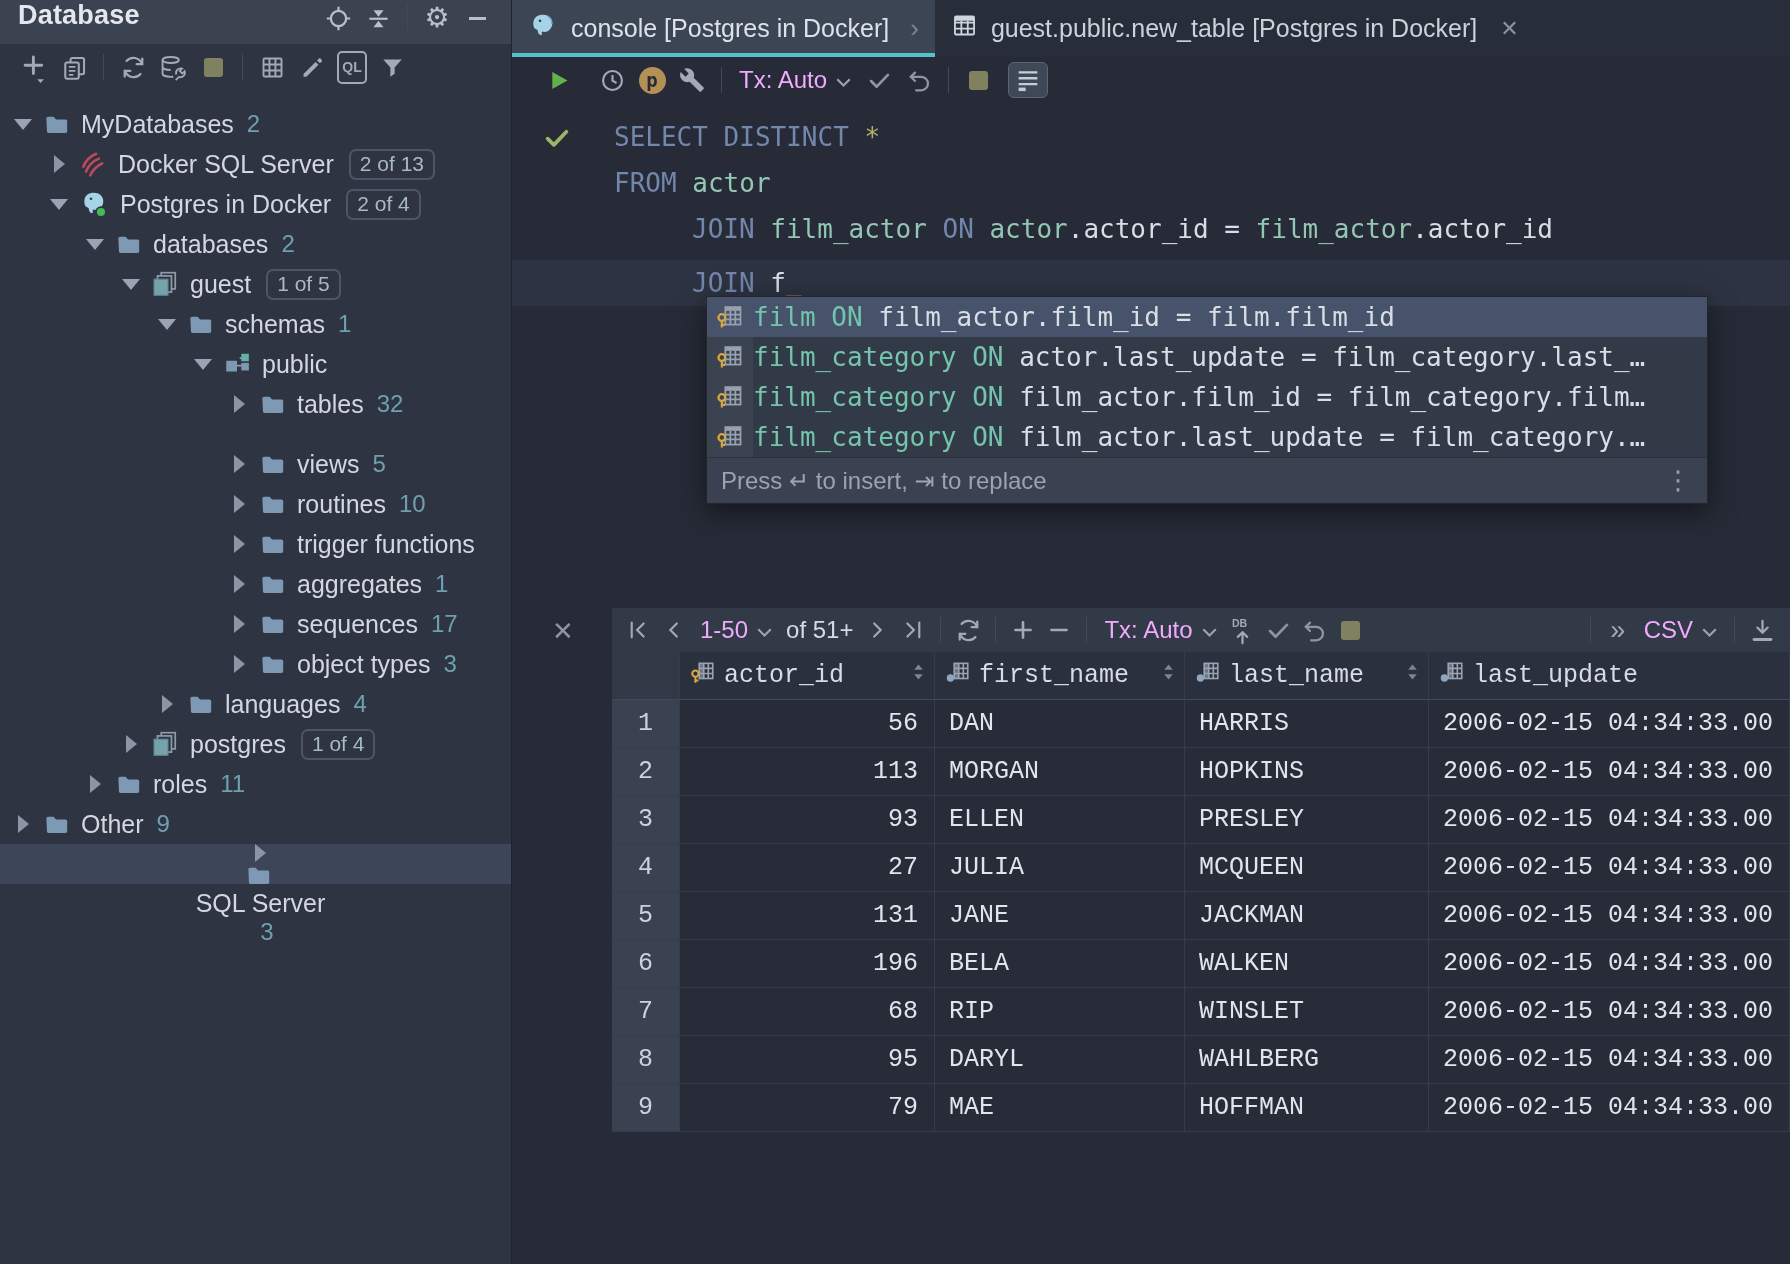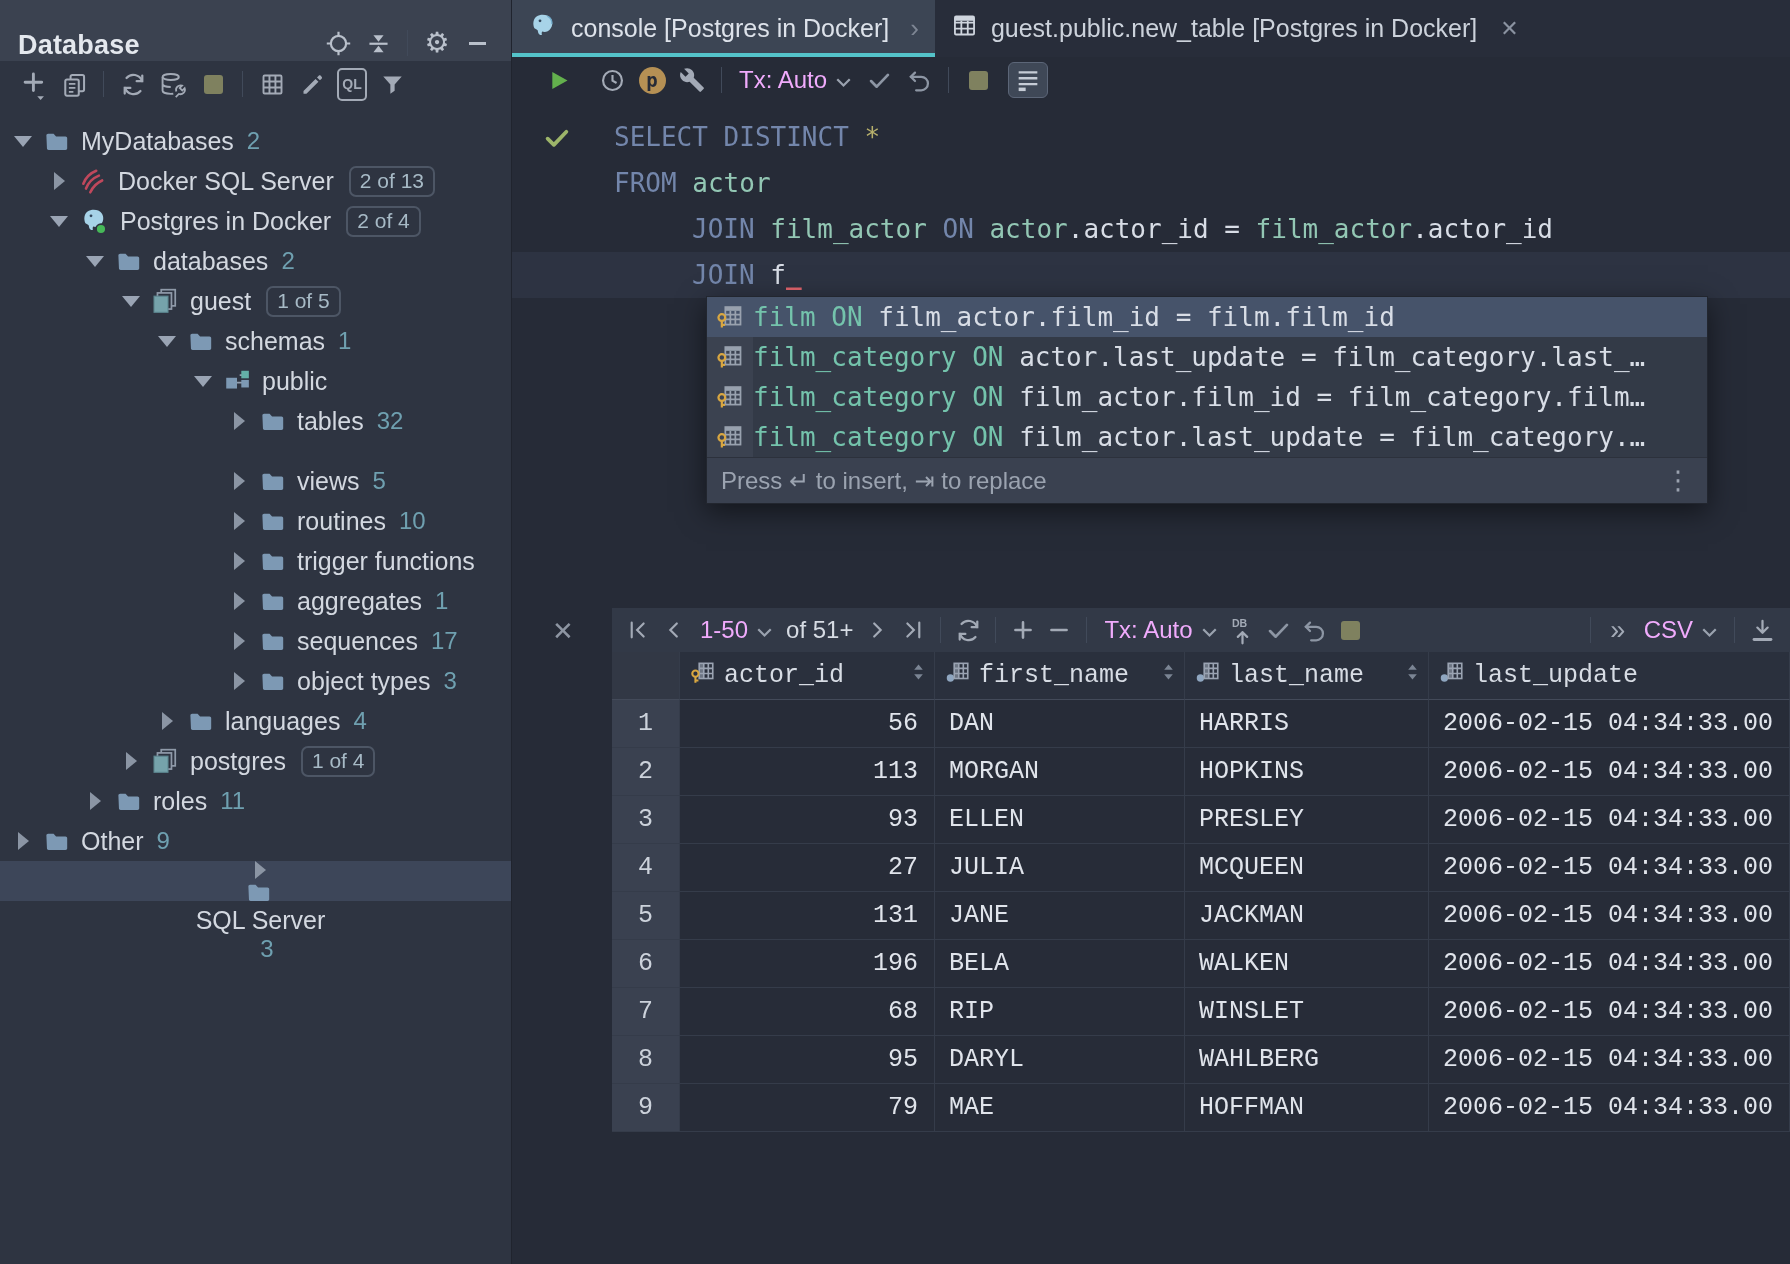--- a/index.html
+++ b/index.html
@@ -2,21 +2,21 @@
 <html><head>
 <meta charset="utf-8">
 <style>
   * { box-sizing: border-box; margin: 0; padding: 0; }
   html,body { width:1790px; height:1264px; overflow:hidden; }
   body { background:#262b37; font-family:"Liberation Sans", sans-serif; color:#d5dae2; }
   .app { display:flex; width:1790px; height:1264px; }
 
   
   .sidebar { width:512px; flex:none; background:#2e3441; border-right:1px solid #20242e; display:flex; flex-direction:column; }
-  .side-header { height:61px; flex:none; background:#3b4250; display:flex; align-items:flex-end; padding:0 14px 0 18px; }
+  .side-header { height:44px; flex:none; background:#3b4250; display:flex; align-items:flex-start; padding:0 14px 0 18px; }
   .side-title { font-size:27px; font-weight:600; color:#e4e8ee; letter-spacing:.2px; }
   .hgroup { margin-left:auto; display:flex; align-items:center; }
   .side-toolbar { height:46px; flex:none; display:flex; align-items:center; padding-left:14px; }
   .tbtn { height:36px; min-width:40px; display:flex; align-items:center; justify-content:center; border-radius:6px; cursor:default; }
   .tbtn .ic { display:flex; }
   .vdiv { width:1px; height:26px; background:#414a5a; margin:0 9px; }
   .tree { flex:1; padding-top:14px; overflow:hidden; }
   .tree-row { height:40px; display:flex; align-items:center; font-size:25px; color:#d3d8e0; white-space:nowrap; }
   .tree-row.selected { background:#3d4659;flex-direction:column; }
   .twisty { width:26px; flex:none; display:inline-flex; justify-content:center; align-items:center; }
@@ -35,21 +35,21 @@
   .tab .close { color:#8a92a0; font-size:22px; margin-left:10px; }
   .tab .nav-chev { color:#7e8694; font-size:26px; margin-left:8px; }
 
   .ed-toolbar { height:46px; flex:none; display:flex; align-items:center; padding-left:26px; }
   .dd { display:flex; align-items:center; gap:9px; font-size:24px; color:#f0abfc; padding:0 8px; }
   .tbtn.hl { background:#3f4857; border:1px solid #5c6678; margin-left:10px; }
 
   .editor { height:505px; flex:none; position:relative; font-family:"DejaVu Sans Mono", monospace; font-size:26px; }
   .code { position:absolute; top:11px; left:0; right:0; }
   .code-line { height:46px; line-height:46px; padding-left:102px; white-space:pre; }
-  .code-line.current { background:#2d3342; }
+  .code-line.current { background:#2d3342;margin-top:8px; }
   .ind { display:inline-block; width:78px; }
   .tok-kw { color:#7386ab; }
   .tok-tbl { color:#93c7b4; }
   .tok-pl { color:#d8dde6; }
   .tok-star { color:#b7b06c; }
   .tok-caret { color:#e0646c; font-weight:bold; }
   .gutter-check { position:absolute; left:30px; top:20px; }
 
   .popup { position:absolute; left:194px; top:193px; width:1002px; background:linear-gradient(90deg,#3b4250 0 46px,#333a47 46px);
            border:1px solid #22262f; box-shadow:0 8px 26px rgba(0,0,0,.5); z-index:20; }

